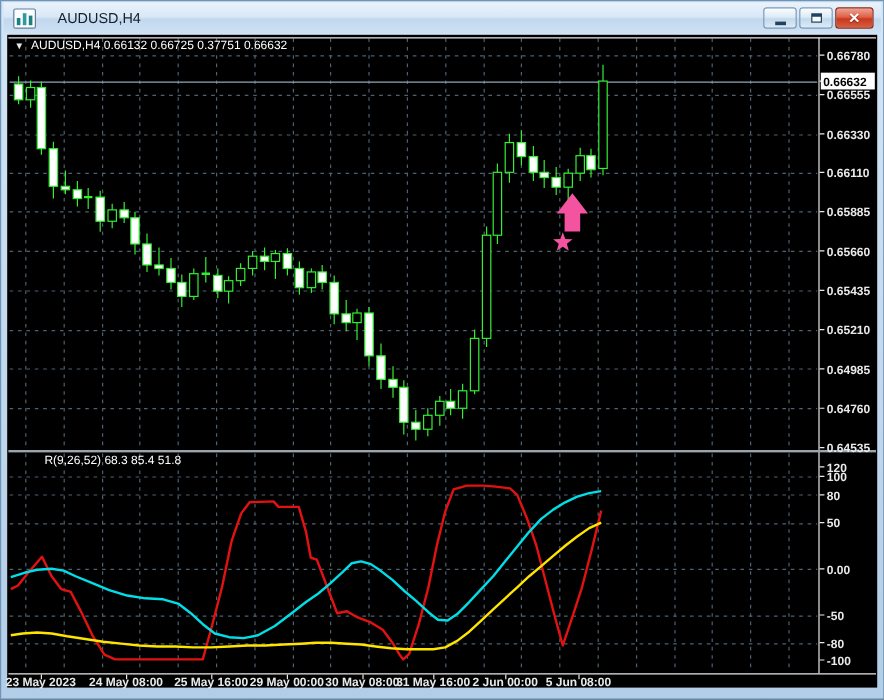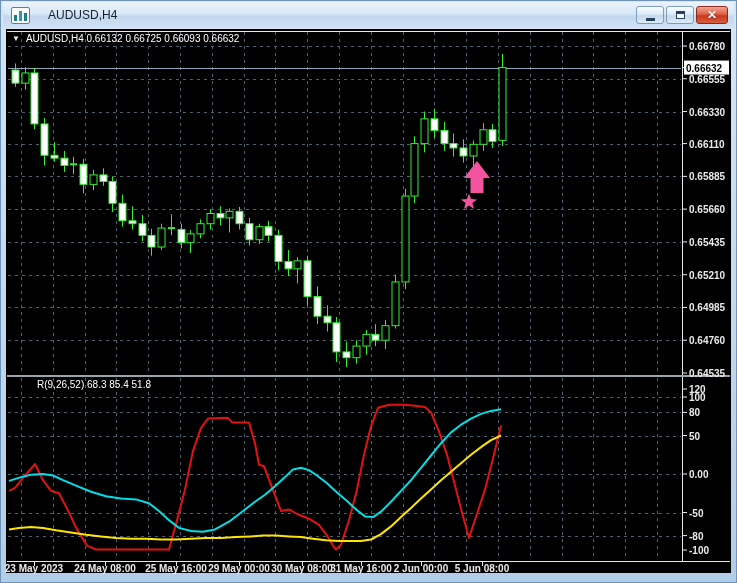--- a/index.html
+++ b/index.html
@@ -52,21 +52,21 @@
       <div class="win-btn close">
           <span class="glyph-close">✕</span>
         </div>
     </div>
   </div>
 
   <div class="client"></div>
 
   <div class="chart-header">
     <span class="hdr-caret">▼</span>
-    <span>AUDUSD,H4 0.66132 0.66725 0.66093 0.66632</span>
+    <span>AUDUSD,H4 0.66132 0.66725 0.37751 0.66632</span>
   </div>
   <div class="ind-header">R(9,26,52) 68.3 85.4 51.8</div>
 
   <svg id="chart-svg" width="737" height="583" viewBox="0 0 737 583">
       <line x1="20.5" y1="31" x2="20.5" y2="374" stroke="#4e6173" stroke-dasharray="3,4"></line>
       <line x1="20.5" y1="377" x2="20.5" y2="559" stroke="#4e6173" stroke-dasharray="3,4"></line>
       <line x1="52.5" y1="31" x2="52.5" y2="374" stroke="#4e6173" stroke-dasharray="3,4"></line>
       <line x1="52.5" y1="377" x2="52.5" y2="559" stroke="#4e6173" stroke-dasharray="3,4"></line>
       <line x1="84.5" y1="31" x2="84.5" y2="374" stroke="#4e6173" stroke-dasharray="3,4"></line>
       <line x1="84.5" y1="377" x2="84.5" y2="559" stroke="#4e6173" stroke-dasharray="3,4"></line>

